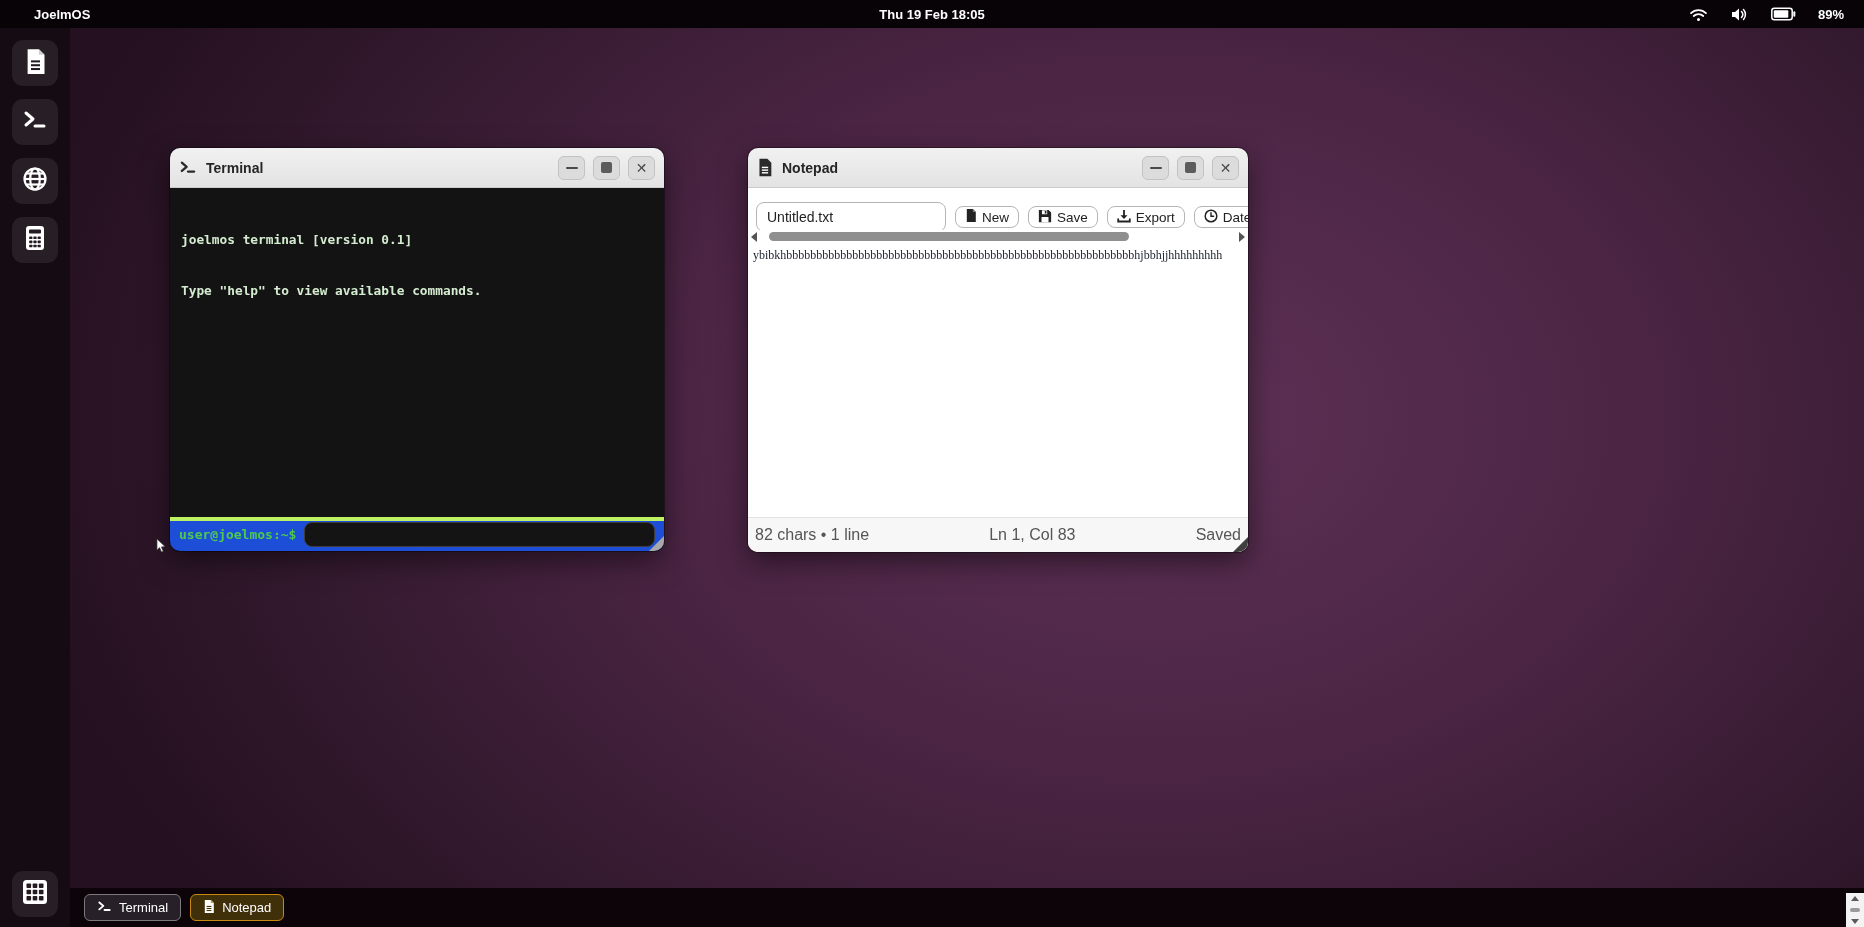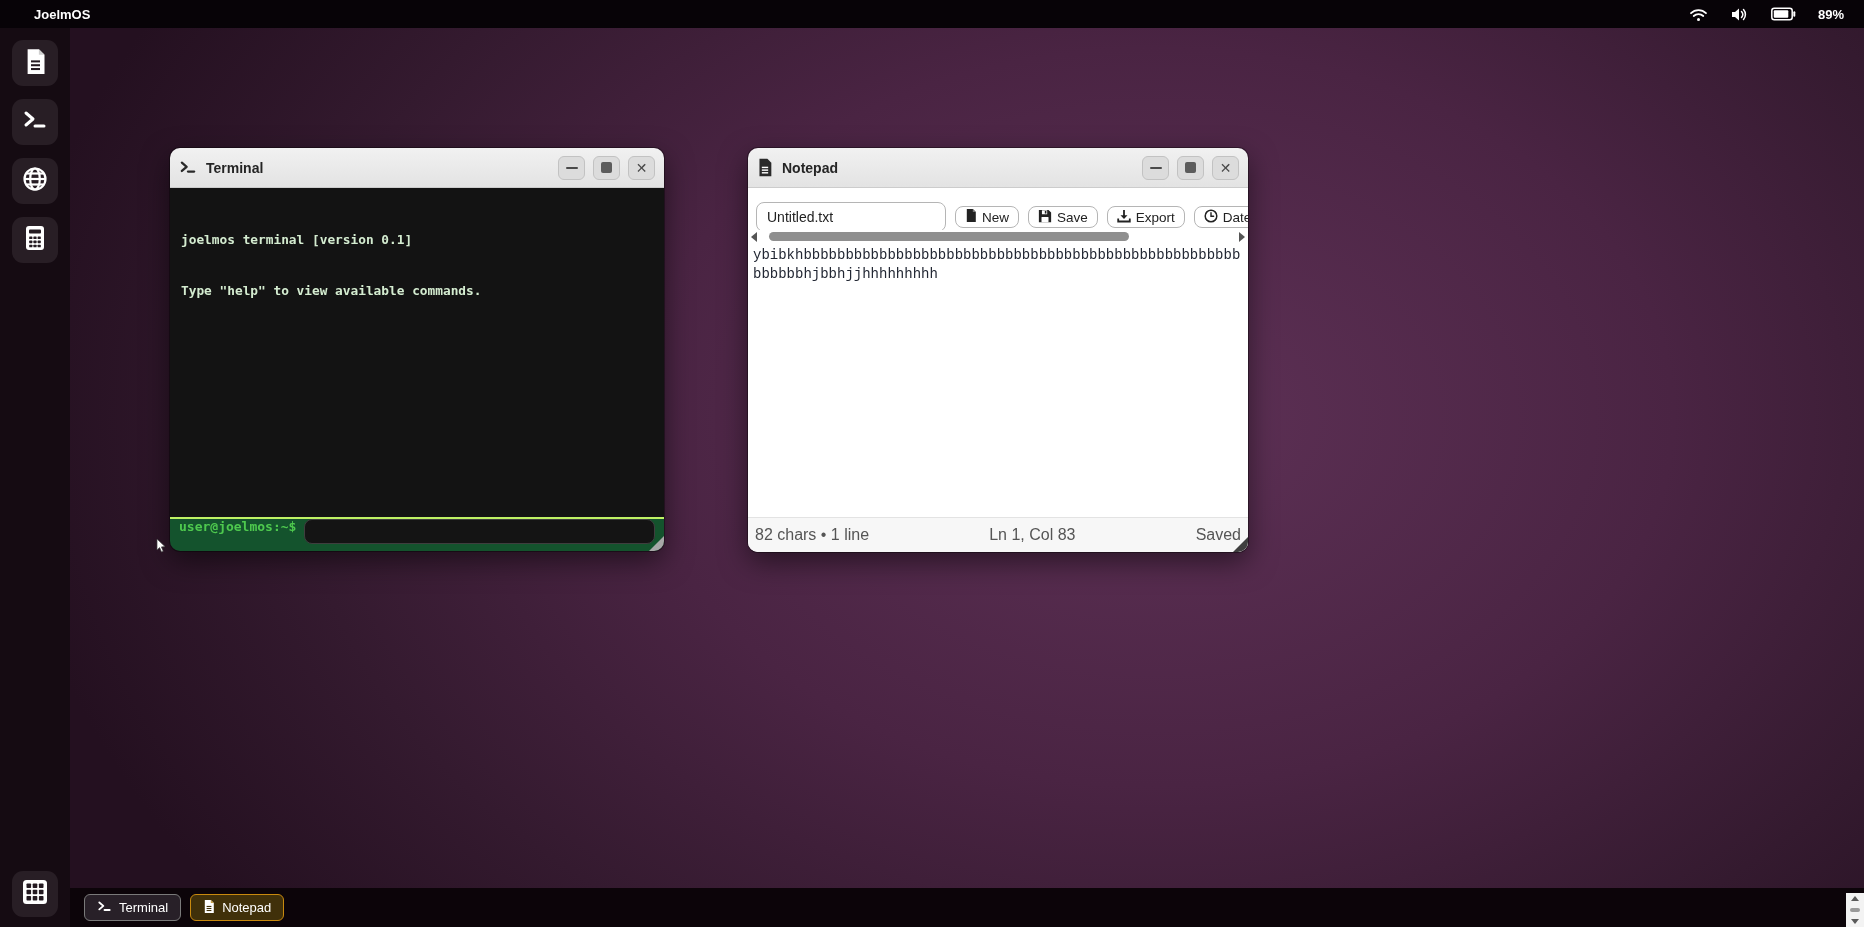--- a/index.html
+++ b/index.html
@@ -56,22 +56,22 @@
   .glyph-close { font-size:14px; line-height:1; color:#4a4a4a; font-weight:bold; }
 
   
   .terminal { left:170px; top:148px; width:494px; height:403px; }
   .term-body { flex:1; background:#131313; display:flex; flex-direction:column; position:relative; }
   .term-output {
     flex:1; padding:9px 11px; font-family:"DejaVu Sans Mono","Liberation Mono",monospace;
     font-size:12.8px; line-height:17px; color:#d4ecd0; white-space:pre-wrap;font-weight:bold;
   }
   .term-promptbar {
-    flex:0 0 34px; display:flex; padding:0 9px 4px 9px;
-    background:#14532d; border-top:2px solid #bef264;
+    flex:0 0 34px; display:flex; align-items:center; padding:0 9px 4px 9px;
+    background:#1d4ed8; border-top:4px solid #bef264;
   }
   .term-prompt {
     font-family:"DejaVu Sans Mono","Liberation Mono",monospace; font-size:13px;
     font-weight:bold; color:#4ec94e; white-space:nowrap;
   }
   .term-input {
     flex:1; height:25px; margin-left:8px; background:#141414; border:1px solid #3e3e3e;
     border-radius:8px; outline:none; color:#d4ecd0;
     font-family:"DejaVu Sans Mono","Liberation Mono",monospace; font-size:13px; padding:0 8px;
   }
@@ -97,22 +97,22 @@
     padding:0 9px; border:1px solid #b5b5b5; border-radius:8px; background:#fff;
     font-size:13.5px; color:#222; cursor:pointer;
   }
   .np-hscroll { flex:0 0 13px; display:flex; align-items:center; padding:0 3px; }
   .arr { width:0; height:0; cursor:pointer; }
   .arr-left  { border-top:5px solid transparent; border-bottom:5px solid transparent; border-right:6px solid #555; }
   .arr-right { border-top:5px solid transparent; border-bottom:5px solid transparent; border-left:6px solid #555; }
   .np-track { flex:1; height:9px; margin:0 4px; position:relative; }
   .np-thumb { position:absolute; left:8px; top:0; width:76%; height:9px; background:#8f8f8f; border-radius:5px; cursor:grab; }
   .np-text {
-    flex:1; padding:3px 2px 0 5px; font-family:Liberation Mono, monospace;
-    font-size:14px; line-height:19px; color:#222733; word-break:break-all; overflow:hidden; cursor:text;
+    flex:1; padding:3px 2px 0 5px; font-family:Liberation Serif, serif;
+    font-size:12px; line-height:19px; color:#222733; word-break:break-all; overflow:hidden; cursor:text;
   }
   .np-status {
     flex:0 0 20px; display:flex; align-items:flex-end; padding:8px 7px;
     font-size:16px; color:#555; background:#f7f7f7; border-top:1px solid #e3e3e3;
   }
   .np-status .s-center { flex:1; text-align:center; }
   .np-resize {
     position:absolute; right:0; bottom:0; width:0; height:0;
     border-left:15px solid transparent; border-bottom:15px solid #3f3f3f;
   }
@@ -140,20 +140,21 @@
   .ms-thumb{ width:10px; height:4px; background:#9a9a9a; border-radius:2px; cursor:grab; }
 
   
   .mouse-cursor { position:absolute; left:156px; top:539px; z-index:70; }
 </style>
 </head>
 <body>
 
 <div class="topbar">
   <span class="os-name">JoelmOS</span>
+  <span class="clock">Thu 19 Feb 18:05</span>
   <span class="tray">
     <span>
       <svg width="19" height="15" viewBox="0 0 19 15">
         <path d="M2,6.2 a10.5,10.5 0 0 1 15,0" stroke="#fff" stroke-width="1.8" fill="none" stroke-linecap="round"></path>
         <path d="M4.7,9 a7,7 0 0 1 9.6,0" stroke="#fff" stroke-width="1.8" fill="none" stroke-linecap="round"></path>
         <circle cx="9.5" cy="12.4" r="1.5" fill="#fff"></circle>
       </svg>
     </span>
     <span>
       <svg width="19" height="15" viewBox="0 0 19 15">

